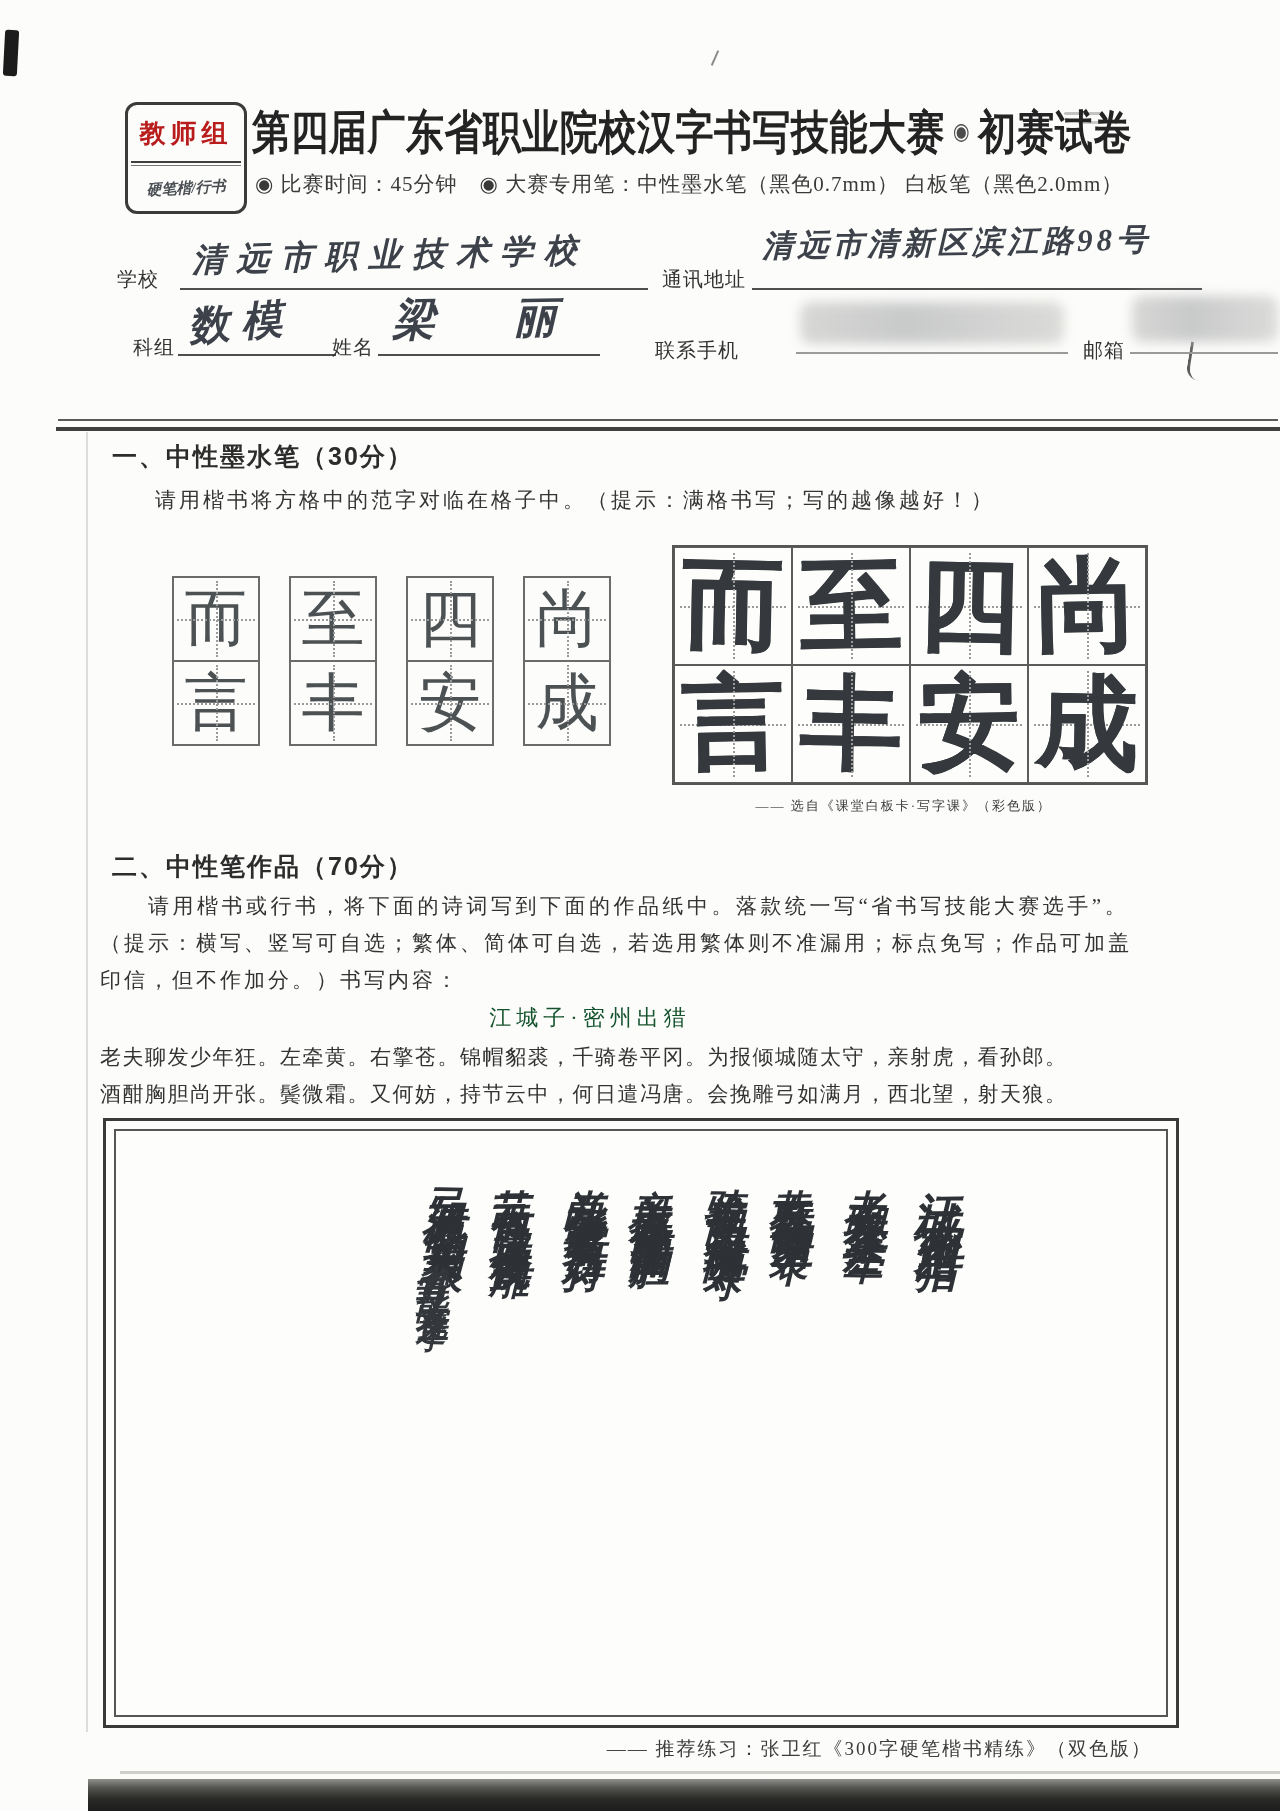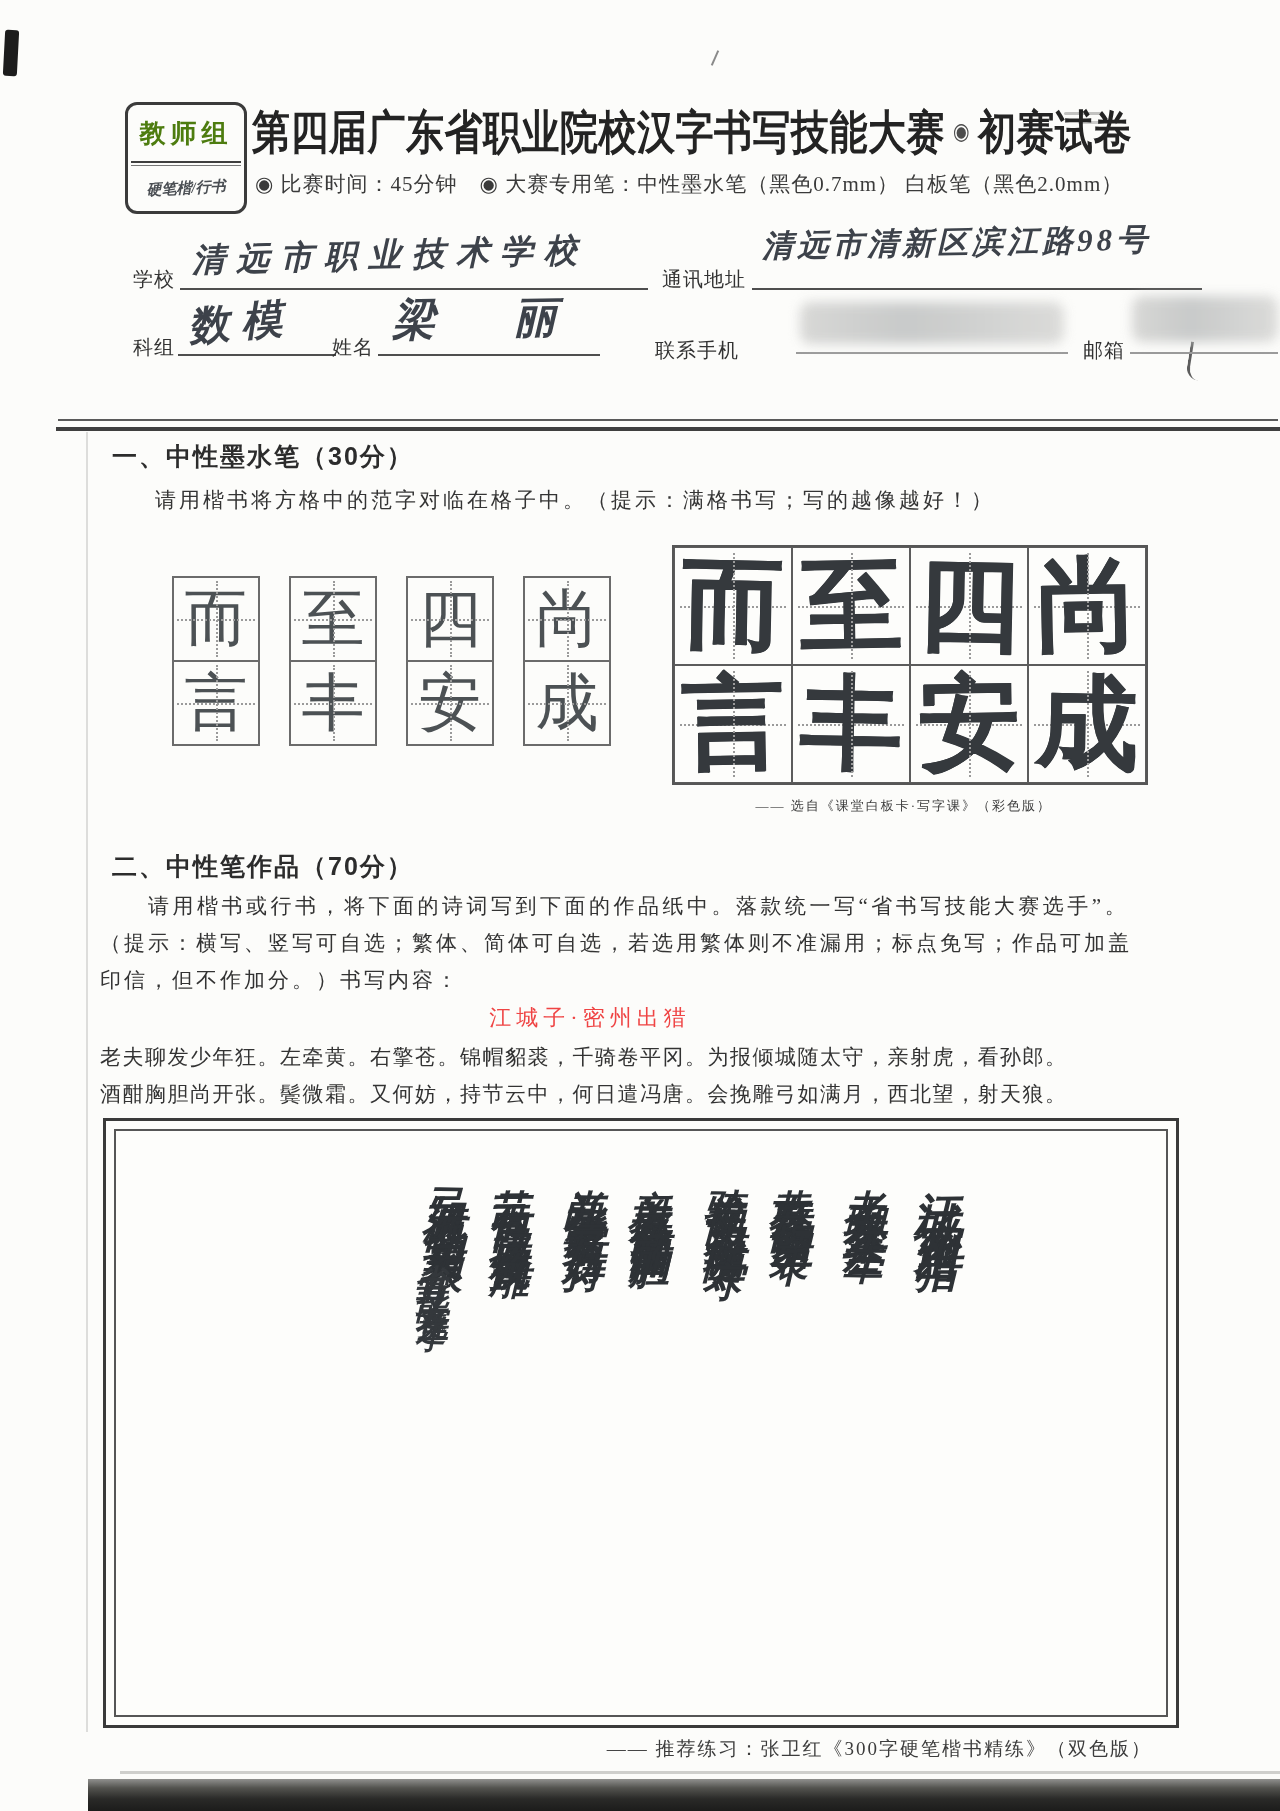--- a/index.html
+++ b/index.html
@@ -18,21 +18,21 @@
   .edge-line { position:absolute; left:86px; top:432px; width:2px; height:1300px; background:#dddddb; }
   .j-mark { position:absolute; left:1188px; top:342px; width:10px; height:38px; border-left:3px solid #5d5d5d; border-bottom-left-radius:16px; transform:rotate(9deg); }
   .pre-strip { position:absolute; left:120px; right:0; top:1771px; height:3px; background:#cfcfcc; }
   .bottom-strip { position:absolute; left:88px; right:0; top:1779px; height:32px;
     background:linear-gradient(180deg,#90908e 0%,#53534f 28%,#2a2a28 62%,#1c1c1b 100%); }
 
   
   .badge { position:absolute; left:125px; top:102px; width:116px; height:106px;
     border:3px solid #3b3b3b; border-radius:12px; display:flex; flex-direction:column; background:#fcfcfa; }
   .badge-top { flex:1.25; display:flex; align-items:center; justify-content:center;
-    font-size:26px; letter-spacing:5px; font-weight:600; color:#4d7c0f; }
+    font-size:26px; letter-spacing:5px; font-weight:600; color:#b91c1c; }
   .badge-divider { height:2px; margin:0 3px; border-top:2px solid #3f3f3f; border-bottom:1px solid #777; }
   .badge-bottom { flex:1; display:flex; align-items:center; justify-content:center;
     font-size:15px; font-style:italic; font-weight:600; color:#4a4e53; transform:rotate(-3deg); }
 
   .doc-title { position:absolute; left:252px; top:102px; white-space:nowrap;
     font-weight:900; font-size:38px; letter-spacing:0.5px; color:#232323;
     transform:scaleY(1.22); transform-origin:left top; }
   .doc-title .dot { font-size:19px; color:#4c4c4c; margin:0 8px; vertical-align:8px; }
   .doc-subtitle { position:absolute; left:255px; top:170px; white-space:nowrap;
     font-size:21px; letter-spacing:1px; color:#3a3a3a; }
@@ -71,21 +71,21 @@
     font-size:102px; font-weight:700; color:#35393d;
     text-shadow:0.6px 0 0 currentColor, 0 0.6px 0 currentColor; }
   .bg-cell span { position:relative; }
   .r-a span { transform:rotate(1.2deg); display:inline-block; }
   .r-b span { transform:rotate(-1deg); display:inline-block; }
 
   .attr-line { position:absolute; top:797px; right:228px; font-size:13px; letter-spacing:2px; color:#3c3c3c; }
 
   .para { position:absolute; font-size:21px; letter-spacing:3px; color:#333; white-space:nowrap; }
   .poem-title { position:absolute; left:0; right:100px; top:1003px; text-align:center;
-    font-size:22px; letter-spacing:5px; color:#ef4444; }
+    font-size:22px; letter-spacing:5px; color:#14532d; }
   .poem-line { position:absolute; left:100px; font-size:21px; letter-spacing:1.5px; color:#333; white-space:nowrap; }
 
   
   .work-box { position:absolute; left:103px; top:1118px; width:1076px; height:610px;
     border:3px solid #3a3a3a; box-sizing:border-box; background:#fdfdfb; }
   .work-inner { position:absolute; left:8px; top:8px; right:8px; bottom:8px; border:2px solid #565656; }
   .v-cols { position:absolute; top:26px; right:198px; height:552px;
     writing-mode:vertical-rl; font-weight:600; color:#2e3236; }
   .v-col { font-size:40px; letter-spacing:7px; margin-left:15px; font-style:italic; }
   .v-col.title-col { font-size:45px; letter-spacing:9px; margin-left:20px; }
@@ -113,21 +113,21 @@
     <div class="badge-top hei">教师组</div>
     <div class="badge-divider"></div>
     <div class="badge-bottom">硬笔楷/行书</div>
   </div>
 
   <div class="doc-title hei">
     <span>第四届广东省职业院校汉字书写技能大赛</span><span class="dot">◉</span><span>初赛试卷</span>
   </div>
   <div class="doc-subtitle">◉ 比赛时间：45分钟　◉ 大赛专用笔：中性墨水笔（黑色0.7mm） 白板笔（黑色2.0mm）</div>
 
-  <div class="f-label" style="left:133px; top:266px;">学校</div>
+  <div class="f-label" style="left:117px; top:266px;">学校</div>
   <div class="f-line" style="left:180px; top:252px; width:468px; height:36px;"></div>
   <div class="hw hw-school">清远市职业技术学校</div>
 
   <div class="f-label" style="left:662px; top:266px;">通讯地址</div>
   <div class="f-line" style="left:752px; top:252px; width:450px; height:36px;"></div>
   <div class="hw hw-address">清远市清新区滨江路98号</div>
 
   <div class="f-label" style="left:133px; top:334px;">科组</div>
   <div class="f-line" style="left:178px; top:316px; width:158px; height:38px;"></div>
   <div class="hw hw-group">数模</div>

